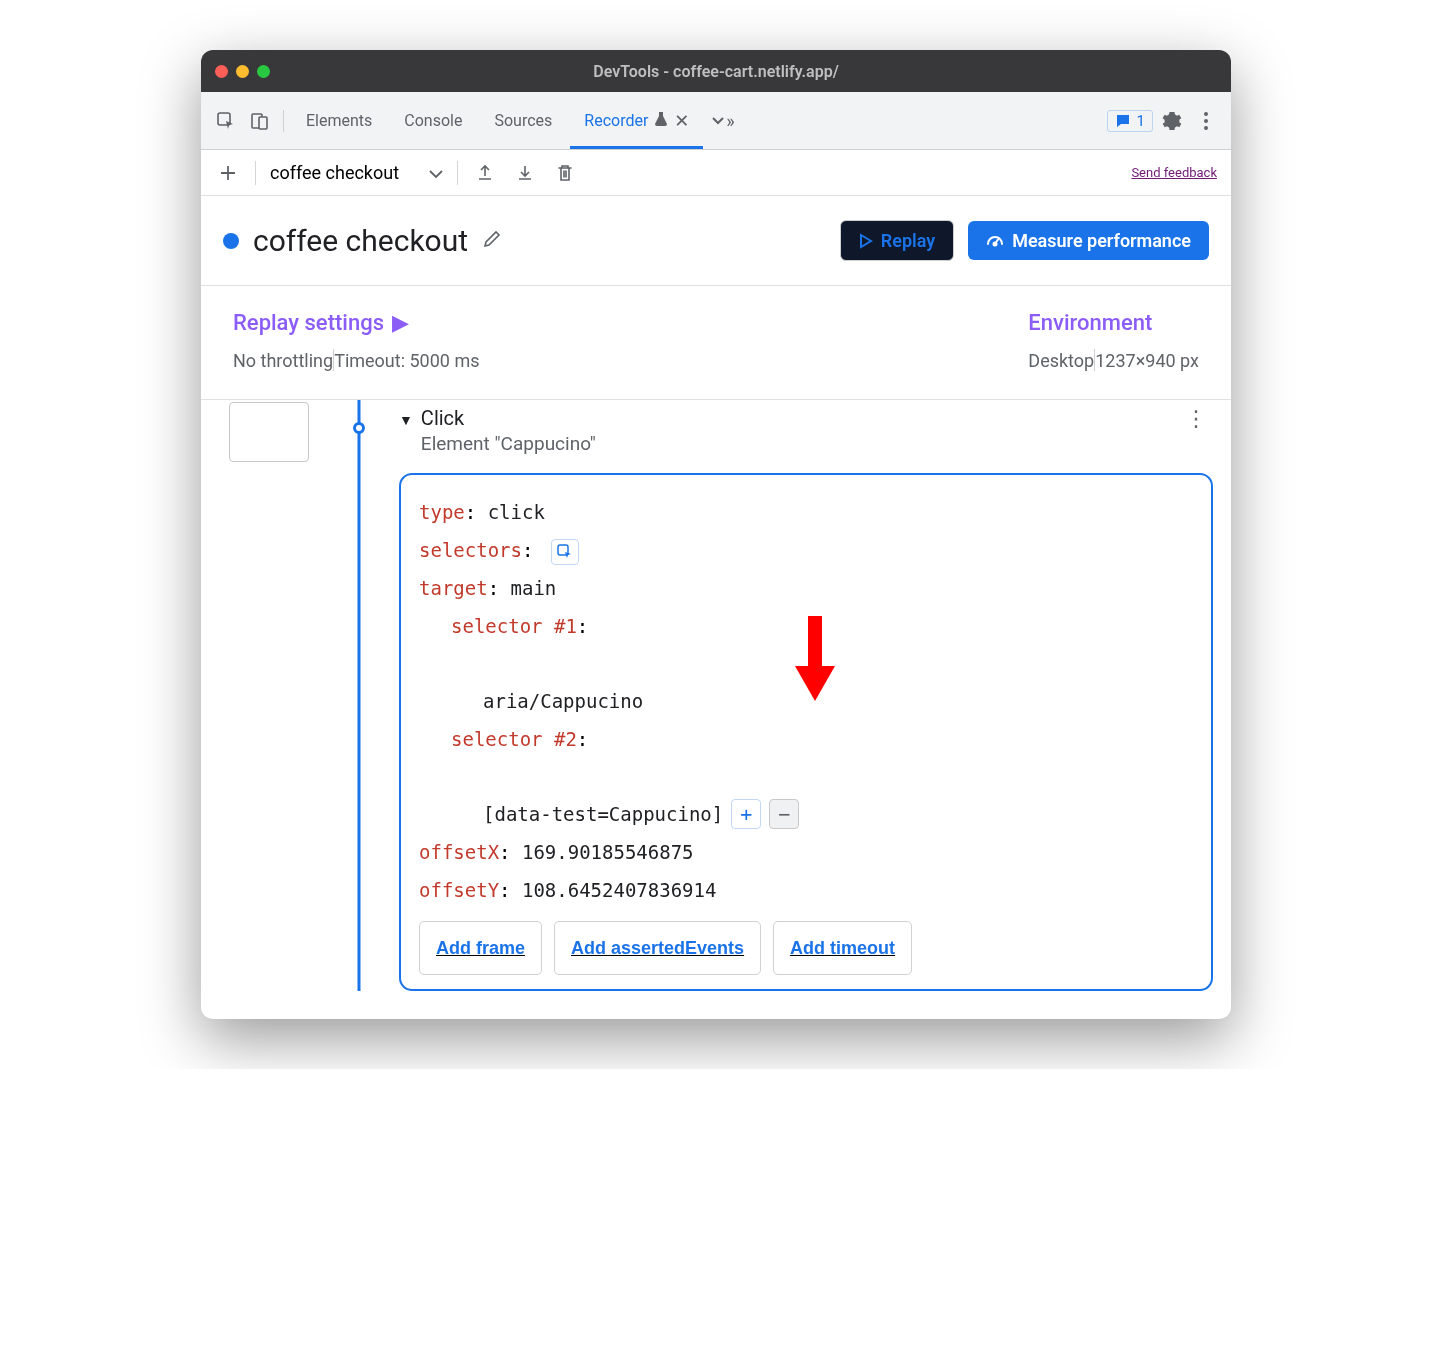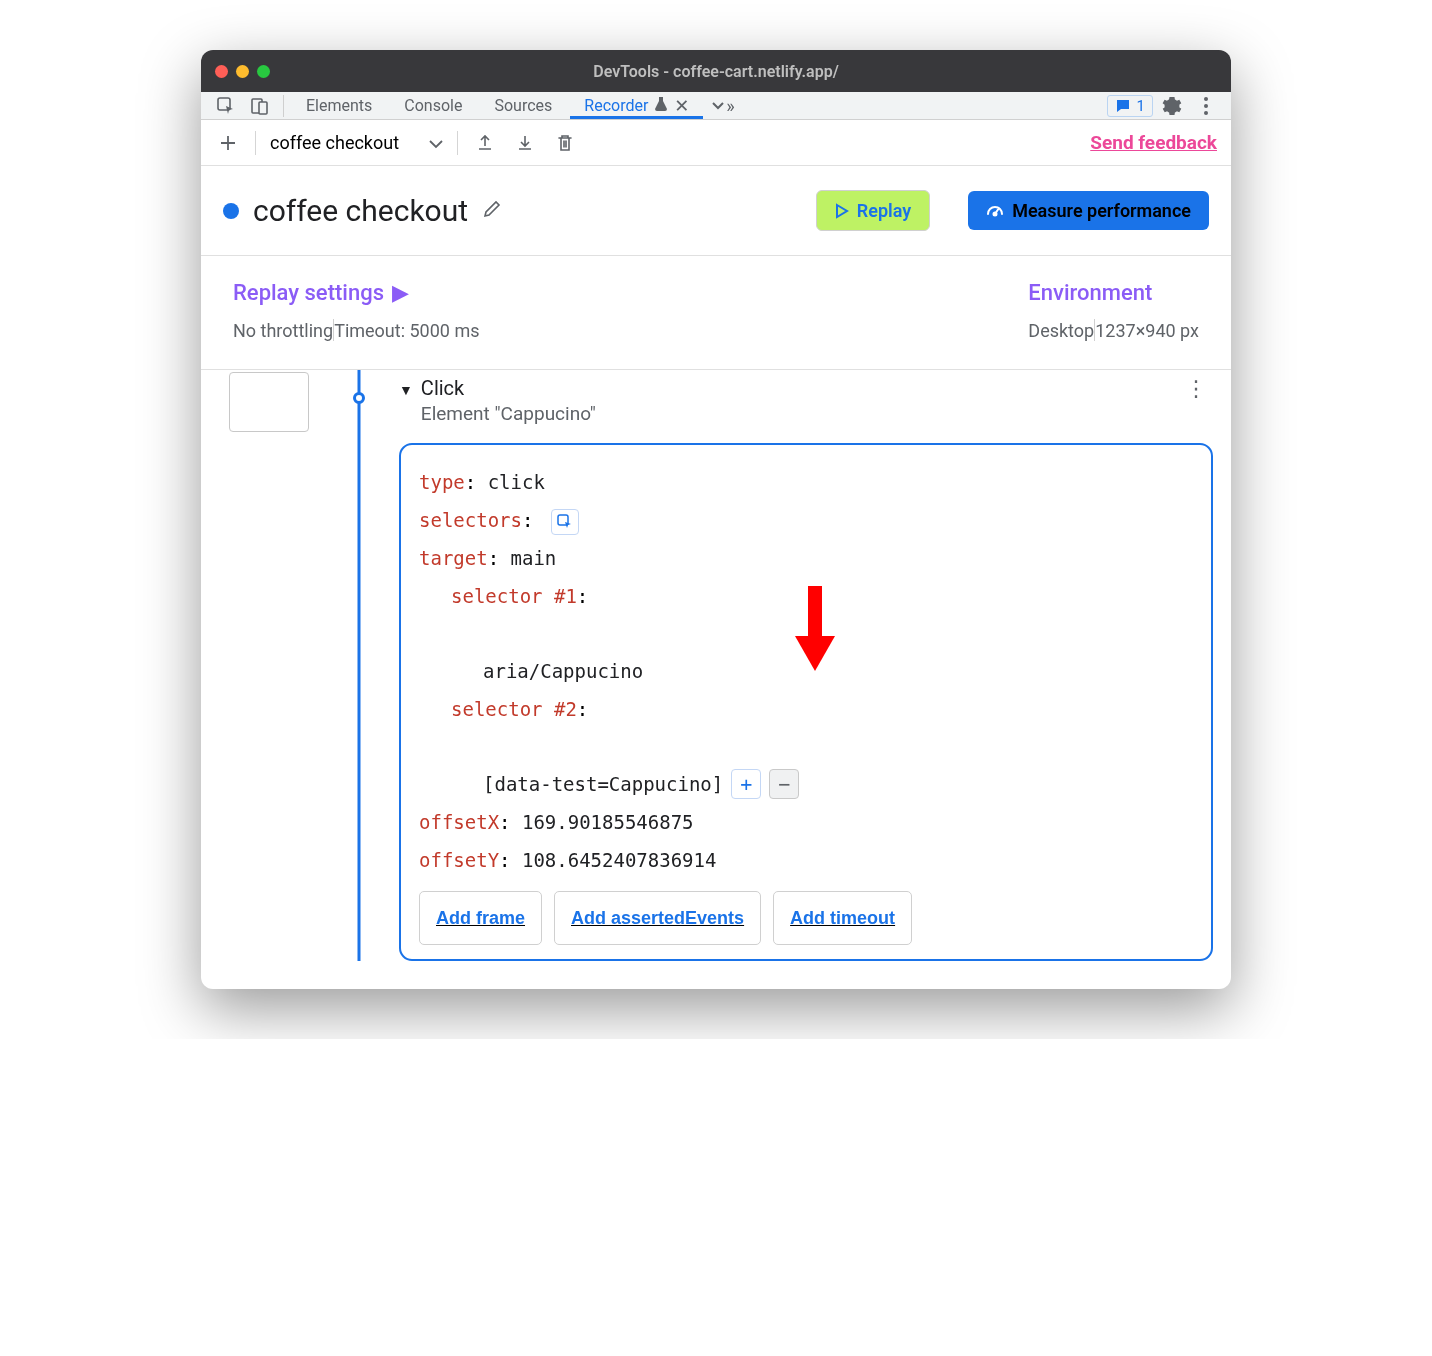--- a/index.html
+++ b/index.html
@@ -7,47 +7,47 @@
   .window { width: 1030px; margin: 0 auto; border-radius: 12px; overflow: hidden; box-shadow: 0 20px 60px rgba(0,0,0,0.4); background: #fff; }
 
   
   .titlebar { background: #38383b; height: 42px; display:flex; align-items:center; padding: 0 14px; position: relative; }
   .traffic { display:flex; gap:8px; }
   .traffic span { width:13px; height:13px; border-radius:50%; display:block; }
   .tclose{background:#ff5f57;} .tmin{background:#febc2e;} .tmax{background:#28c840;}
   .titlebar-title { position:absolute; left:0; right:0; text-align:center; color:#bfbfbf; font-size:16px; font-weight:600; pointer-events:none;}
 
   
-  .tabbar { display:flex; align-items:center; height:28px; border-bottom:1px solid #d0d0d0; background:#f1f3f4; padding:0 10px; gap:4px;}
+  .tabbar { display:flex; align-items:center; height:58px; border-bottom:1px solid #d0d0d0; background:#f1f3f4; padding:0 10px; gap:4px;}
   .tabbar .iconbtn { width:30px; height:30px; display:flex; align-items:center; justify-content:center; color:#5f6368; border-radius:4px;}
   .tabbar .tab { padding: 0 14px; height:100%; display:flex; align-items:center; color:#5f6368; font-size:16px; cursor:pointer; gap:6px;}
   .tabbar .tab.active { color:#1a73e8; border-bottom:3px solid #1a73e8; padding-top:3px;}
   .tabbar .divider { width:1px; height:22px; background:#cfcfcf; margin:0 4px;}
   .tabbar .spacer { flex:1; }
   .tabbar .badge { display:flex; align-items:center; gap:6px; border:1px solid #bad4f2; border-radius:3px; padding:1px 7px; color:#1a73e8; font-size:15px;}
   .tabbar .close-x { color:#5f6368; font-size:18px; }
 
   
   .toolbar { display:flex; align-items:center; height:46px; padding:0 14px; gap:14px; border-bottom:1px solid #e0e0e0;}
   .toolbar .iconbtn { width:26px; height:26px; display:flex; align-items:center; justify-content:center; color:#5f6368;}
   .toolbar .recsel { display:flex; align-items:center; gap:30px; font-size:18px;}
   .toolbar .recsel .chev { color:#5f6368; }
   .toolbar .divider { width:1px; height:24px; background:#d5d5d5;}
   .toolbar .spacer{flex:1;}
-  .toolbar .feedback { color:#ec4899; font-size:19px; text-decoration:underline;font-weight:bold;}
+  .toolbar .feedback { color:#701a75; font-size:13px; text-decoration:underline;}
 
   
   .heading { display:flex; align-items:center; padding:24px 22px; gap:14px;}
   .heading .dot { width:16px; height:16px; border-radius:50%; background:#1a73e8;}
   .heading .title { font-size:30px; font-weight:400; color:#202124;}
   .heading .edit { color:#5f6368; }
   .heading .spacer { flex:1;}
   .heading .btn { font-size:18px; font-weight:600; padding:9px 18px; border-radius:6px; display:flex; align-items:center; gap:8px; cursor:pointer;}
-  .heading .btn.replay { border:1px solid #d0d0d0; color:#1a73e8; background:#bef264;}
-  .heading .btn.measure { background:#1a73e8; color:#000000;margin-left:24px;}
+  .heading .btn.replay { border:1px solid #d0d0d0; color:#1a73e8; background:#0f172a;}
+  .heading .btn.measure { background:#1a73e8; color:#ffffff;}
   .sep { height:1px; background:#e0e0e0;}
 
   
   .settings { display:flex; padding:24px 32px 28px; justify-content:space-between;}
   .setgroup .gtitle { font-size:22px; font-weight:500; color:#8b5cf6; display:flex; align-items:center; gap:8px; margin-bottom:14px;}
   .setgroup .gvals { font-size:18px; color:#5f6368; display:flex; align-items:center; }
   .setgroup .gvals .vdiv { width:1px; height:22px; background:#d0d0d0;}
 
   
   .steparea { display:flex; padding:0 18px 28px 18px; gap:0;}

